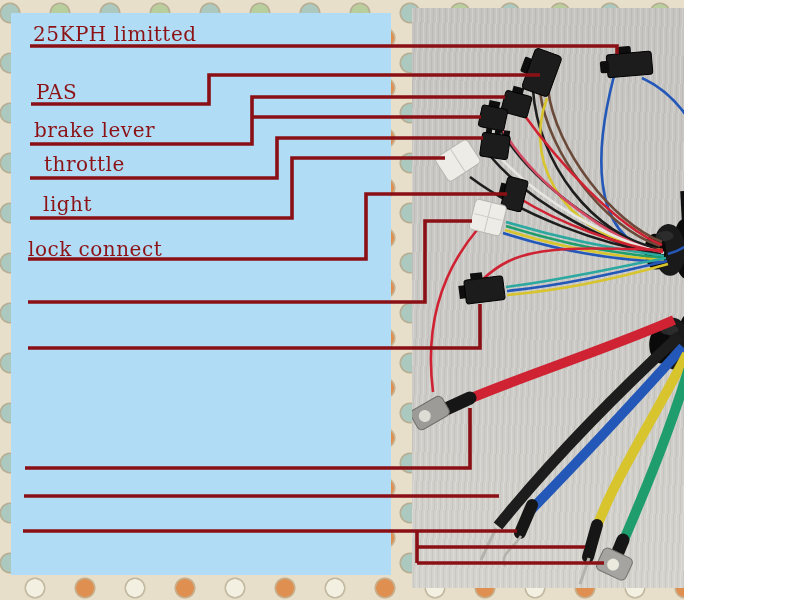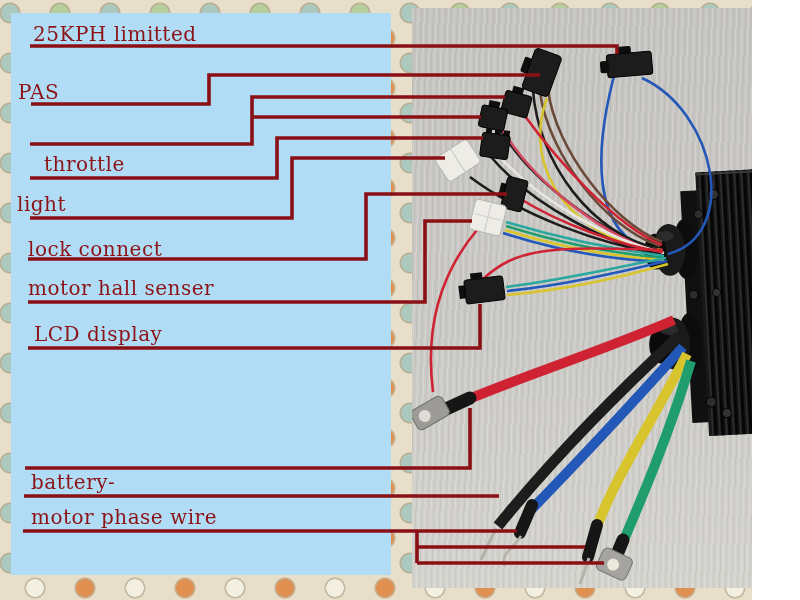--- a/index.html
+++ b/index.html
@@ -1,17 +1,17 @@
 <!DOCTYPE html>
 <html style="--annotation: #8b1016; --label-text: #8c1216; --panel-bg: #b0dcf5; --controller: #181818; --wire-red: #cf2333; --wire-pink: #d44a62; --wire-black: #1d1d1d; --wire-blue: #2458b8; --wire-yellow: #d8c42c; --wire-green: #1f9d6d; --wire-teal: #2ba8a0; --wire-white: #e8e6e0; --wire-brown: #6b4a3a;"><head>
 <meta charset="utf-8">
 <style>
   html,body{margin:0;padding:0;}
   .scene{
-    position:relative;width:752px;height:600px;overflow:hidden;
+    position:relative;width:684px;height:600px;overflow:hidden;
     background-color:#e7dfc9;
     background-image:
       radial-gradient(circle 11px at 50% 50%, #abc9bf 0 8.5px, rgba(125,115,85,.45) 9px 10px, transparent 11px),
       radial-gradient(circle 11px at 50% 50%, #b9ce9d 0 8.5px, rgba(125,115,85,.45) 9px 10px, transparent 11px),
       radial-gradient(circle 11px at 50% 50%, #f3efe1 0 8.5px, rgba(125,115,85,.35) 9px 10px, transparent 11px),
       radial-gradient(circle 11px at 50% 50%, #df9050 0 8.5px, rgba(150,100,50,.40) 9px 10px, transparent 11px);
     background-size:100px 50px,100px 50px,100px 50px,100px 50px;
     background-position:-40px -12px,10px -12px,-15px 13px,35px 13px;
     font-family:"DejaVu Serif", serif;
   }
@@ -199,22 +199,19 @@
       <path class="ann" d="M28 259 H366 V194 H507"></path>
       <path class="ann" d="M28 302 H425 V221 H472"></path>
       <path class="ann" d="M28 348 H480 V304"></path>
       <path class="ann" d="M25 468 H470 V408"></path>
       <path class="ann" d="M24 496 H499"></path>
       <path class="ann" d="M23 531 H417 V563 M417 531 H517 M417 547 H585 M417 563 H604"></path>
     </g>
   </svg>
 
   <div class="label" style="left:33px;top:22px">25KPH limitted</div>
-  <div class="label" style="left:18px;top:80px">PAS</div>
+  <div class="label" style="left:36px;top:80px">PAS</div>
+  <div class="label" style="left:34px;top:118px">brake lever</div>
   <div class="label" style="left:44px;top:152px">throttle</div>
-  <div class="label" style="left:17px;top:192px">light</div>
+  <div class="label" style="left:43px;top:192px">light</div>
   <div class="label" style="left:28px;top:237px">lock connect</div>
-  <div class="label" style="left:28px;top:276px">motor hall senser</div>
-  <div class="label" style="left:34px;top:322px">LCD display</div>
-  <div class="label" style="left:31px;top:470px">battery-</div>
-  <div class="label" style="left:31px;top:505px">motor phase wire</div>
 
 </div>
 
 </body></html>

